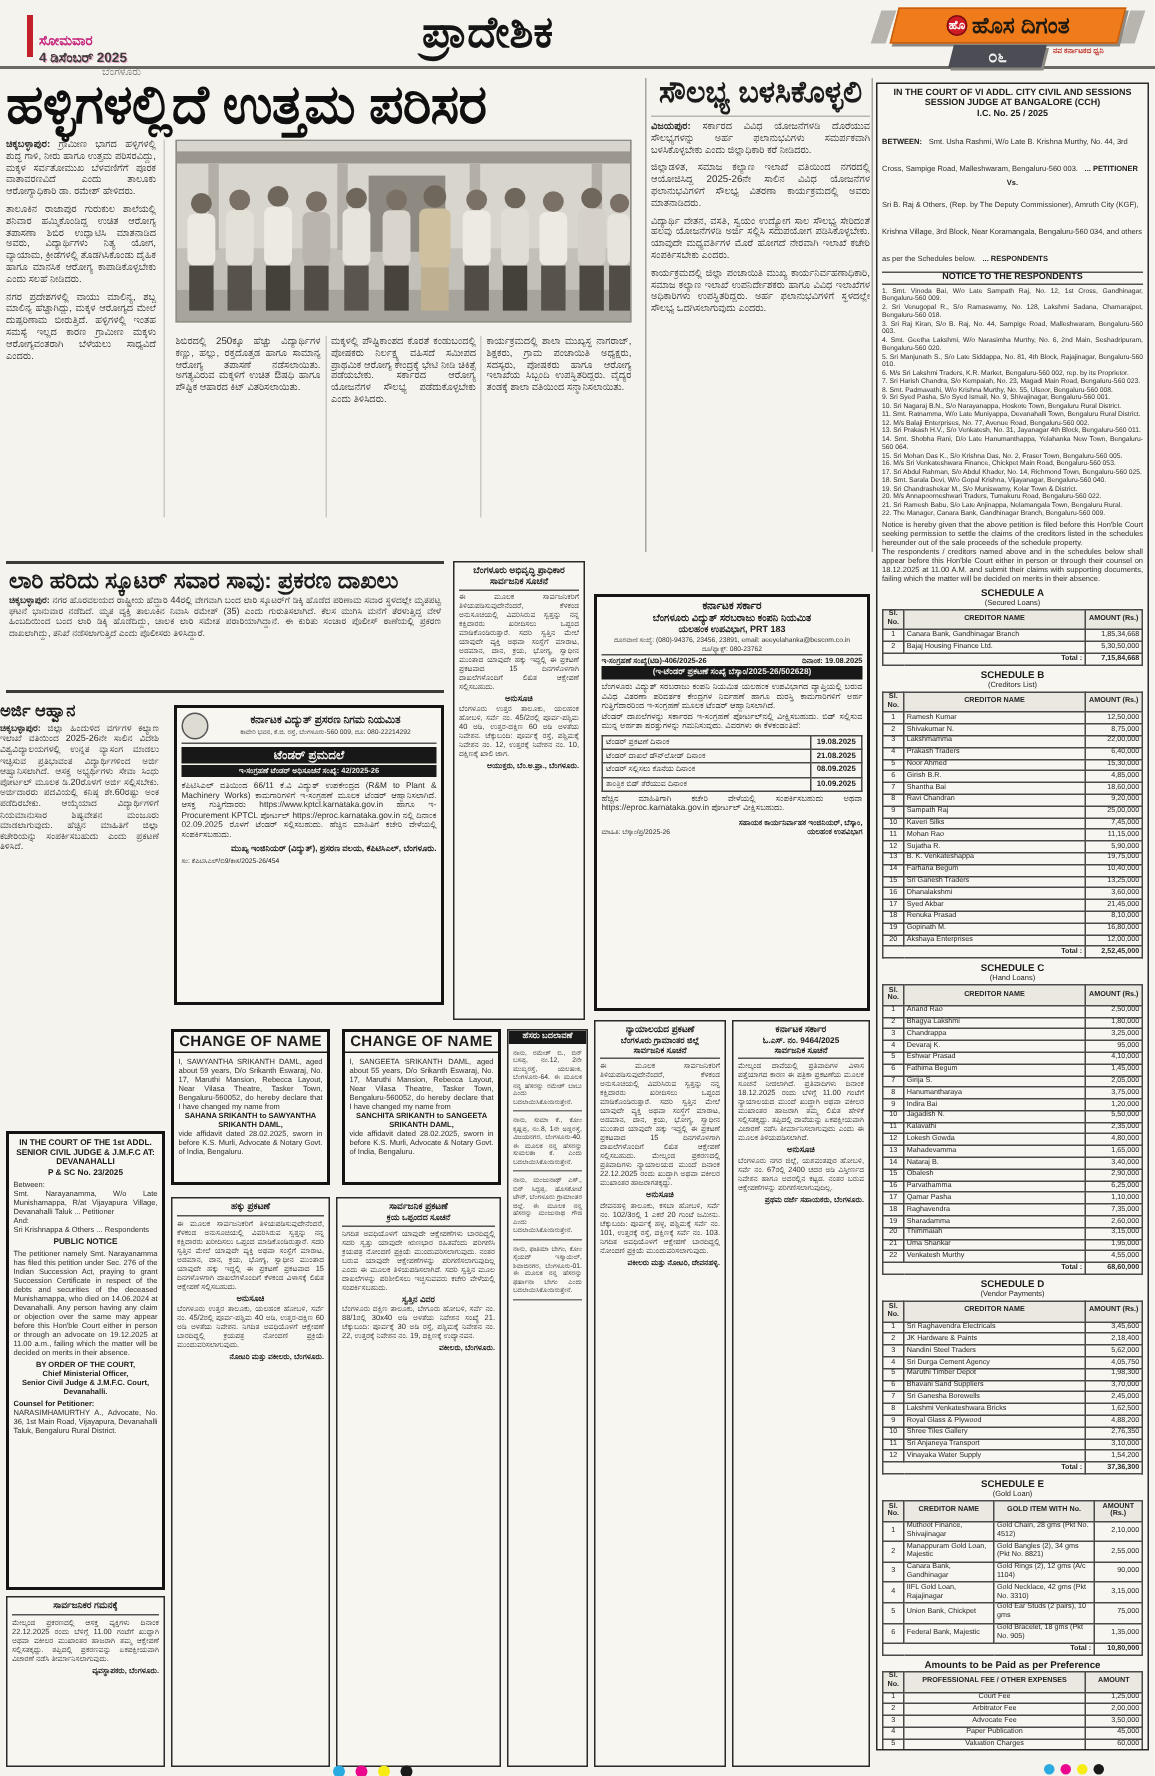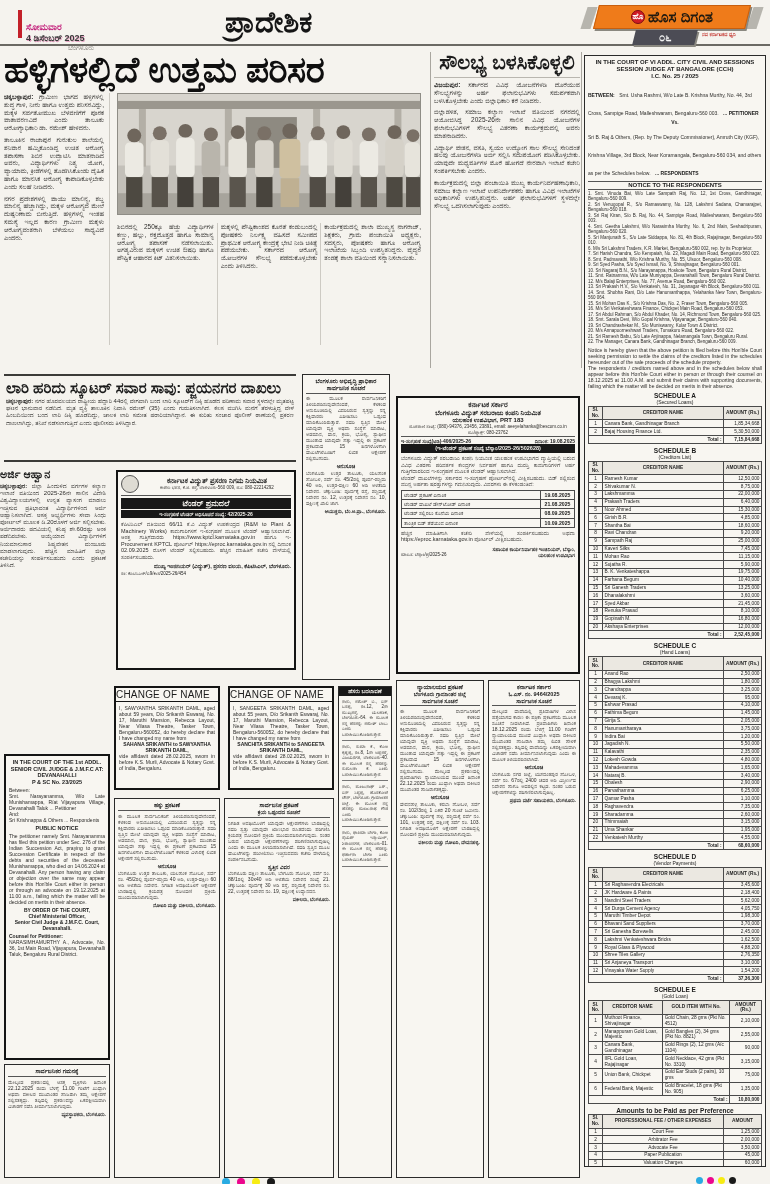--- a/index.html
+++ b/index.html
@@ -17,21 +17,21 @@
   .ink{color:#2e2d2b}
   .box{border:1px solid #2a2a2a;background:#f8f6f1;overflow:hidden}
   .box2{border:2px solid #141414;background:#f8f6f1;overflow:hidden}
   .pad{padding:3px}
   
   .masthead{left:0;top:0;width:770px;height:46px;border-bottom:2px solid #6b6963;background:#f5f3ee}
   .redbar{left:18px;top:10px;width:4px;height:28px;background:#c32029}
   .day{color:#c4267e;font-weight:bold;font-size:9px}
   .dt{font-size:9px;font-weight:bold;color:#3a3a3a;text-shadow:0.7px 0.7px 0 #e7a6c4}
   .city{font-size:7px;color:#76746e}
-  .section-title{left:225px;top:6px;width:200px;font-size:29px;font-weight:bold;color:#151515;letter-spacing:0}
+  .section-title{left:225px;top:6px;width:200px;text-align:center;font-size:29px;font-weight:bold;color:#151515;letter-spacing:0}
   .logo-wrap{left:578px;top:3px;width:186px;height:42px}
   .logo-stripe{position:absolute;background:#b7b5ae;transform:skewX(-18deg)}
   .logo-banner{position:absolute;left:18px;top:2px;width:152px;height:24px;background:#ef7b1a;transform:skewX(-14deg);border:1px solid #c85f0e;box-shadow:2px 2px 0 #8a8880}
   .logo-banner-inner{transform:skewX(14deg);display:flex;align-items:center;justify-content:center;height:100%;gap:3px}
   .logo-text{font-size:15px;font-weight:bold;color:#201a10}
   .logo-circle{width:14px;height:14px;border-radius:50%;background:#cf1b24;border:1px solid #7e0d12;color:#fff;font-size:8px;font-weight:bold;display:flex;align-items:center;justify-content:center}
   .page-chip{position:absolute;left:56px;top:27px;width:62px;height:15px;background:#4c4c55;transform:skewX(-14deg);display:flex;align-items:center;justify-content:center;box-shadow:2px 2px 0 #8a8880}
   .page-chip span{transform:skewX(14deg);color:#f3f3f3;font-weight:bold;font-size:11px}
   .logo-tag{position:absolute;left:124px;top:28px;font-size:5px;color:#c2322c;font-weight:bold}
   
@@ -55,21 +55,21 @@
   .sch th{font-weight:bold;text-align:center;background:#ebe8e1}
   .sch .amt{text-align:right;white-space:nowrap}
   .sch tfoot td{font-weight:bold}
   .sch-t{text-align:center;font-weight:bold;font-size:6.5px;margin-top:3px}
   .sch-s{text-align:center;font-size:5px;margin-bottom:1px}
   .dtbl td{border:0.5px solid #4a4a4a;font-size:5.2px;line-height:6.2px;padding:1px 2px}
   
   .dot{width:8px;height:8px;border-radius:50%;display:inline-block;margin-right:7px}
   .dot.sm{width:7px;height:7px;margin-right:4px}
   
-  .con-title{text-align:left;font-weight:normal;font-size:10px;border-bottom:1.5px solid #141414;padding:1px 0;letter-spacing:0.2px}
+  .con-title{text-align:center;font-weight:bold;font-size:10px;border-bottom:1.5px solid #141414;padding:1px 0;letter-spacing:0.2px}
 </style>
 </head>
 <body>
 
 <div class="page">
 
   <div class="abs masthead">
     <div class="abs redbar"></div>
     <div class="abs" style="left:26px;top:22px;width:110px">
       <div class="day">ಸೋಮವಾರ</div>
@@ -189,21 +189,21 @@
     <div class="c b" style="font-size:20px;line-height:24px;border-bottom:1px solid #b9b6af;padding-bottom:3px;margin-bottom:3px">ಸೌಲಭ್ಯ ಬಳಸಿಕೊಳ್ಳಲಿ</div>
     <div class="t65 j ink">
       <p class="story"><span class="dateline">ವಿಜಯಪುರ:</span> <span>ಸರ್ಕಾರದ ವಿವಿಧ ಯೋಜನೆಗಳಡಿ ದೊರೆಯುವ ಸೌಲಭ್ಯಗಳನ್ನು ಅರ್ಹ ಫಲಾನುಭವಿಗಳು ಸಮರ್ಪಕವಾಗಿ ಬಳಸಿಕೊಳ್ಳಬೇಕು ಎಂದು ಜಿಲ್ಲಾಧಿಕಾರಿ ಕರೆ ನೀಡಿದರು.</span></p>
       <p class="story">ಜಿಲ್ಲಾಡಳಿತ, ಸಮಾಜ ಕಲ್ಯಾಣ ಇಲಾಖೆ ವತಿಯಿಂದ ನಗರದಲ್ಲಿ ಆಯೋಜಿಸಿದ್ದ 2025-26ನೇ ಸಾಲಿನ ವಿವಿಧ ಯೋಜನೆಗಳ ಫಲಾನುಭವಿಗಳಿಗೆ ಸೌಲಭ್ಯ ವಿತರಣಾ ಕಾರ್ಯಕ್ರಮದಲ್ಲಿ ಅವರು ಮಾತನಾಡಿದರು.</p>
       <p class="story">ವಿದ್ಯಾರ್ಥಿ ವೇತನ, ವಸತಿ, ಸ್ವಯಂ ಉದ್ಯೋಗ ಸಾಲ ಸೌಲಭ್ಯ ಸೇರಿದಂತೆ ಹಲವು ಯೋಜನೆಗಳಡಿ ಅರ್ಜಿ ಸಲ್ಲಿಸಿ ಸದುಪಯೋಗ ಪಡಿಸಿಕೊಳ್ಳಬೇಕು. ಯಾವುದೇ ಮಧ್ಯವರ್ತಿಗಳ ಮೊರೆ ಹೋಗದೆ ನೇರವಾಗಿ ಇಲಾಖೆ ಕಚೇರಿ ಸಂಪರ್ಕಿಸಬೇಕು ಎಂದರು.</p>
       <p class="story">ಕಾರ್ಯಕ್ರಮದಲ್ಲಿ ಜಿಲ್ಲಾ ಪಂಚಾಯಿತಿ ಮುಖ್ಯ ಕಾರ್ಯನಿರ್ವಹಣಾಧಿಕಾರಿ, ಸಮಾಜ ಕಲ್ಯಾಣ ಇಲಾಖೆ ಉಪನಿರ್ದೇಶಕರು ಹಾಗೂ ವಿವಿಧ ಇಲಾಖೆಗಳ ಅಧಿಕಾರಿಗಳು ಉಪಸ್ಥಿತರಿದ್ದರು. ಅರ್ಹ ಫಲಾನುಭವಿಗಳಿಗೆ ಸ್ಥಳದಲ್ಲೇ ಸೌಲಭ್ಯ ಒದಗಿಸಲಾಗುವುದು ಎಂದರು.</p>
     </div>
   </div>
 
   <div class="abs" style="left:4px;top:374px;width:292px;height:88px;border-top:2px solid #3c3b38;border-bottom:2px solid #3c3b38;padding:3px 2px;overflow:hidden">
-    <div class="b" style="font-size:15px;line-height:17px;margin-bottom:2px">ಲಾರಿ ಹರಿದು ಸ್ಕೂಟರ್ ಸವಾರ ಸಾವು: ಪ್ಜಯನಗರ ದಾಖಲು</div>
+    <div class="b" style="font-size:15px;line-height:17px;margin-bottom:2px">ಲಾರಿ ಹರಿದು ಸ್ಕೂಟರ್ ಸವಾರ ಸಾವು: ಪ್ರಕರಣ ದಾಖಲು</div>
     <p class="t6 j ink"><span class="dateline">ಚಿಕ್ಕಬಳ್ಳಾಪುರ:</span> <span>ನಗರ ಹೊರವಲಯದ ರಾಷ್ಟ್ರೀಯ ಹೆದ್ದಾರಿ 44ರಲ್ಲಿ ವೇಗವಾಗಿ ಬಂದ ಲಾರಿ ಸ್ಕೂಟರ್‌ಗೆ ಡಿಕ್ಕಿ ಹೊಡೆದ ಪರಿಣಾಮ ಸವಾರ ಸ್ಥಳದಲ್ಲೇ ಮೃತಪಟ್ಟ ಘಟನೆ ಭಾನುವಾರ ನಡೆದಿದೆ. ಮೃತ ವ್ಯಕ್ತಿ ತಾಲೂಕಿನ ನಿವಾಸಿ ರಮೇಶ್ (35) ಎಂದು ಗುರುತಿಸಲಾಗಿದೆ. ಕೆಲಸ ಮುಗಿಸಿ ಮನೆಗೆ ತೆರಳುತ್ತಿದ್ದ ವೇಳೆ ಹಿಂಬದಿಯಿಂದ ಬಂದ ಲಾರಿ ಡಿಕ್ಕಿ ಹೊಡೆದಿದ್ದು, ಚಾಲಕ ಲಾರಿ ಸಮೇತ ಪರಾರಿಯಾಗಿದ್ದಾನೆ. ಈ ಕುರಿತು ಸಂಚಾರ ಪೊಲೀಸ್ ಠಾಣೆಯಲ್ಲಿ ಪ್ರಕರಣ ದಾಖಲಾಗಿದ್ದು, ತನಿಖೆ ನಡೆಸಲಾಗುತ್ತಿದೆ ಎಂದು ಪೊಲೀಸರು ತಿಳಿಸಿದ್ದಾರೆ.</span></p>
   </div>
 
   <div class="abs box pad" style="left:302px;top:374px;width:88px;height:306px">
     <div class="nh t6">ಬೆಂಗಳೂರು ಅಭಿವೃದ್ಧಿ ಪ್ರಾಧಿಕಾರ</div>
     <div class="nh t6" style="border-bottom:1px solid #555;padding-bottom:1px;margin-bottom:1px">ಸಾರ್ವಜನಿಕ ಸೂಚನೆ</div>
     <p class="t5 j ink">ಈ ಮೂಲಕ ಸಾರ್ವಜನಿಕರಿಗೆ ತಿಳಿಯಪಡಿಸುವುದೇನೆಂದರೆ, ಕೆಳಕಂಡ ಅನುಸೂಚಿಯಲ್ಲಿ ವಿವರಿಸಿರುವ ಸ್ವತ್ತನ್ನು ನನ್ನ ಕಕ್ಷಿದಾರರು ಖರೀದಿಸಲು ಒಪ್ಪಂದ ಮಾಡಿಕೊಂಡಿರುತ್ತಾರೆ. ಸದರಿ ಸ್ವತ್ತಿನ ಮೇಲೆ ಯಾವುದೇ ವ್ಯಕ್ತಿ ಅಥವಾ ಸಂಸ್ಥೆಗೆ ಮಾರಾಟ, ಅಡಮಾನ, ದಾನ, ಕ್ರಯ, ಭೋಗ್ಯ, ಸ್ವಾಧೀನ ಮುಂತಾದ ಯಾವುದೇ ಹಕ್ಕು ಇದ್ದಲ್ಲಿ ಈ ಪ್ರಕಟಣೆ ಪ್ರಕಟವಾದ 15 ದಿನಗಳೊಳಗಾಗಿ ದಾಖಲೆಗಳೊಂದಿಗೆ ಲಿಖಿತ ಆಕ್ಷೇಪಣೆ ಸಲ್ಲಿಸಬಹುದು.</p>
     <div class="nh t55" style="margin-top:2px">ಅನುಸೂಚಿ</div>
     <p class="t5 j ink">ಬೆಂಗಳೂರು ಉತ್ತರ ತಾಲೂಕು, ಯಲಹಂಕ ಹೋಬಳಿ, ಸರ್ವೆ ನಂ. 45/2ರಲ್ಲಿ ಪೂರ್ವ-ಪಶ್ಚಿಮ 40 ಅಡಿ, ಉತ್ತರ-ದಕ್ಷಿಣ 60 ಅಡಿ ಅಳತೆಯ ನಿವೇಶನ. ಚೆಕ್ಕುಬಂದಿ: ಪೂರ್ವಕ್ಕೆ ರಸ್ತೆ, ಪಶ್ಚಿಮಕ್ಕೆ ನಿವೇಶನ ನಂ. 12, ಉತ್ತರಕ್ಕೆ ನಿವೇಶನ ನಂ. 10, ದಕ್ಷಿಣಕ್ಕೆ ಖಾಲಿ ಜಾಗ.</p>
     <div class="sign t5">ಆಯುಕ್ತರು, ಬೆಂ.ಅ.ಪ್ರಾ., ಬೆಂಗಳೂರು.</div>

